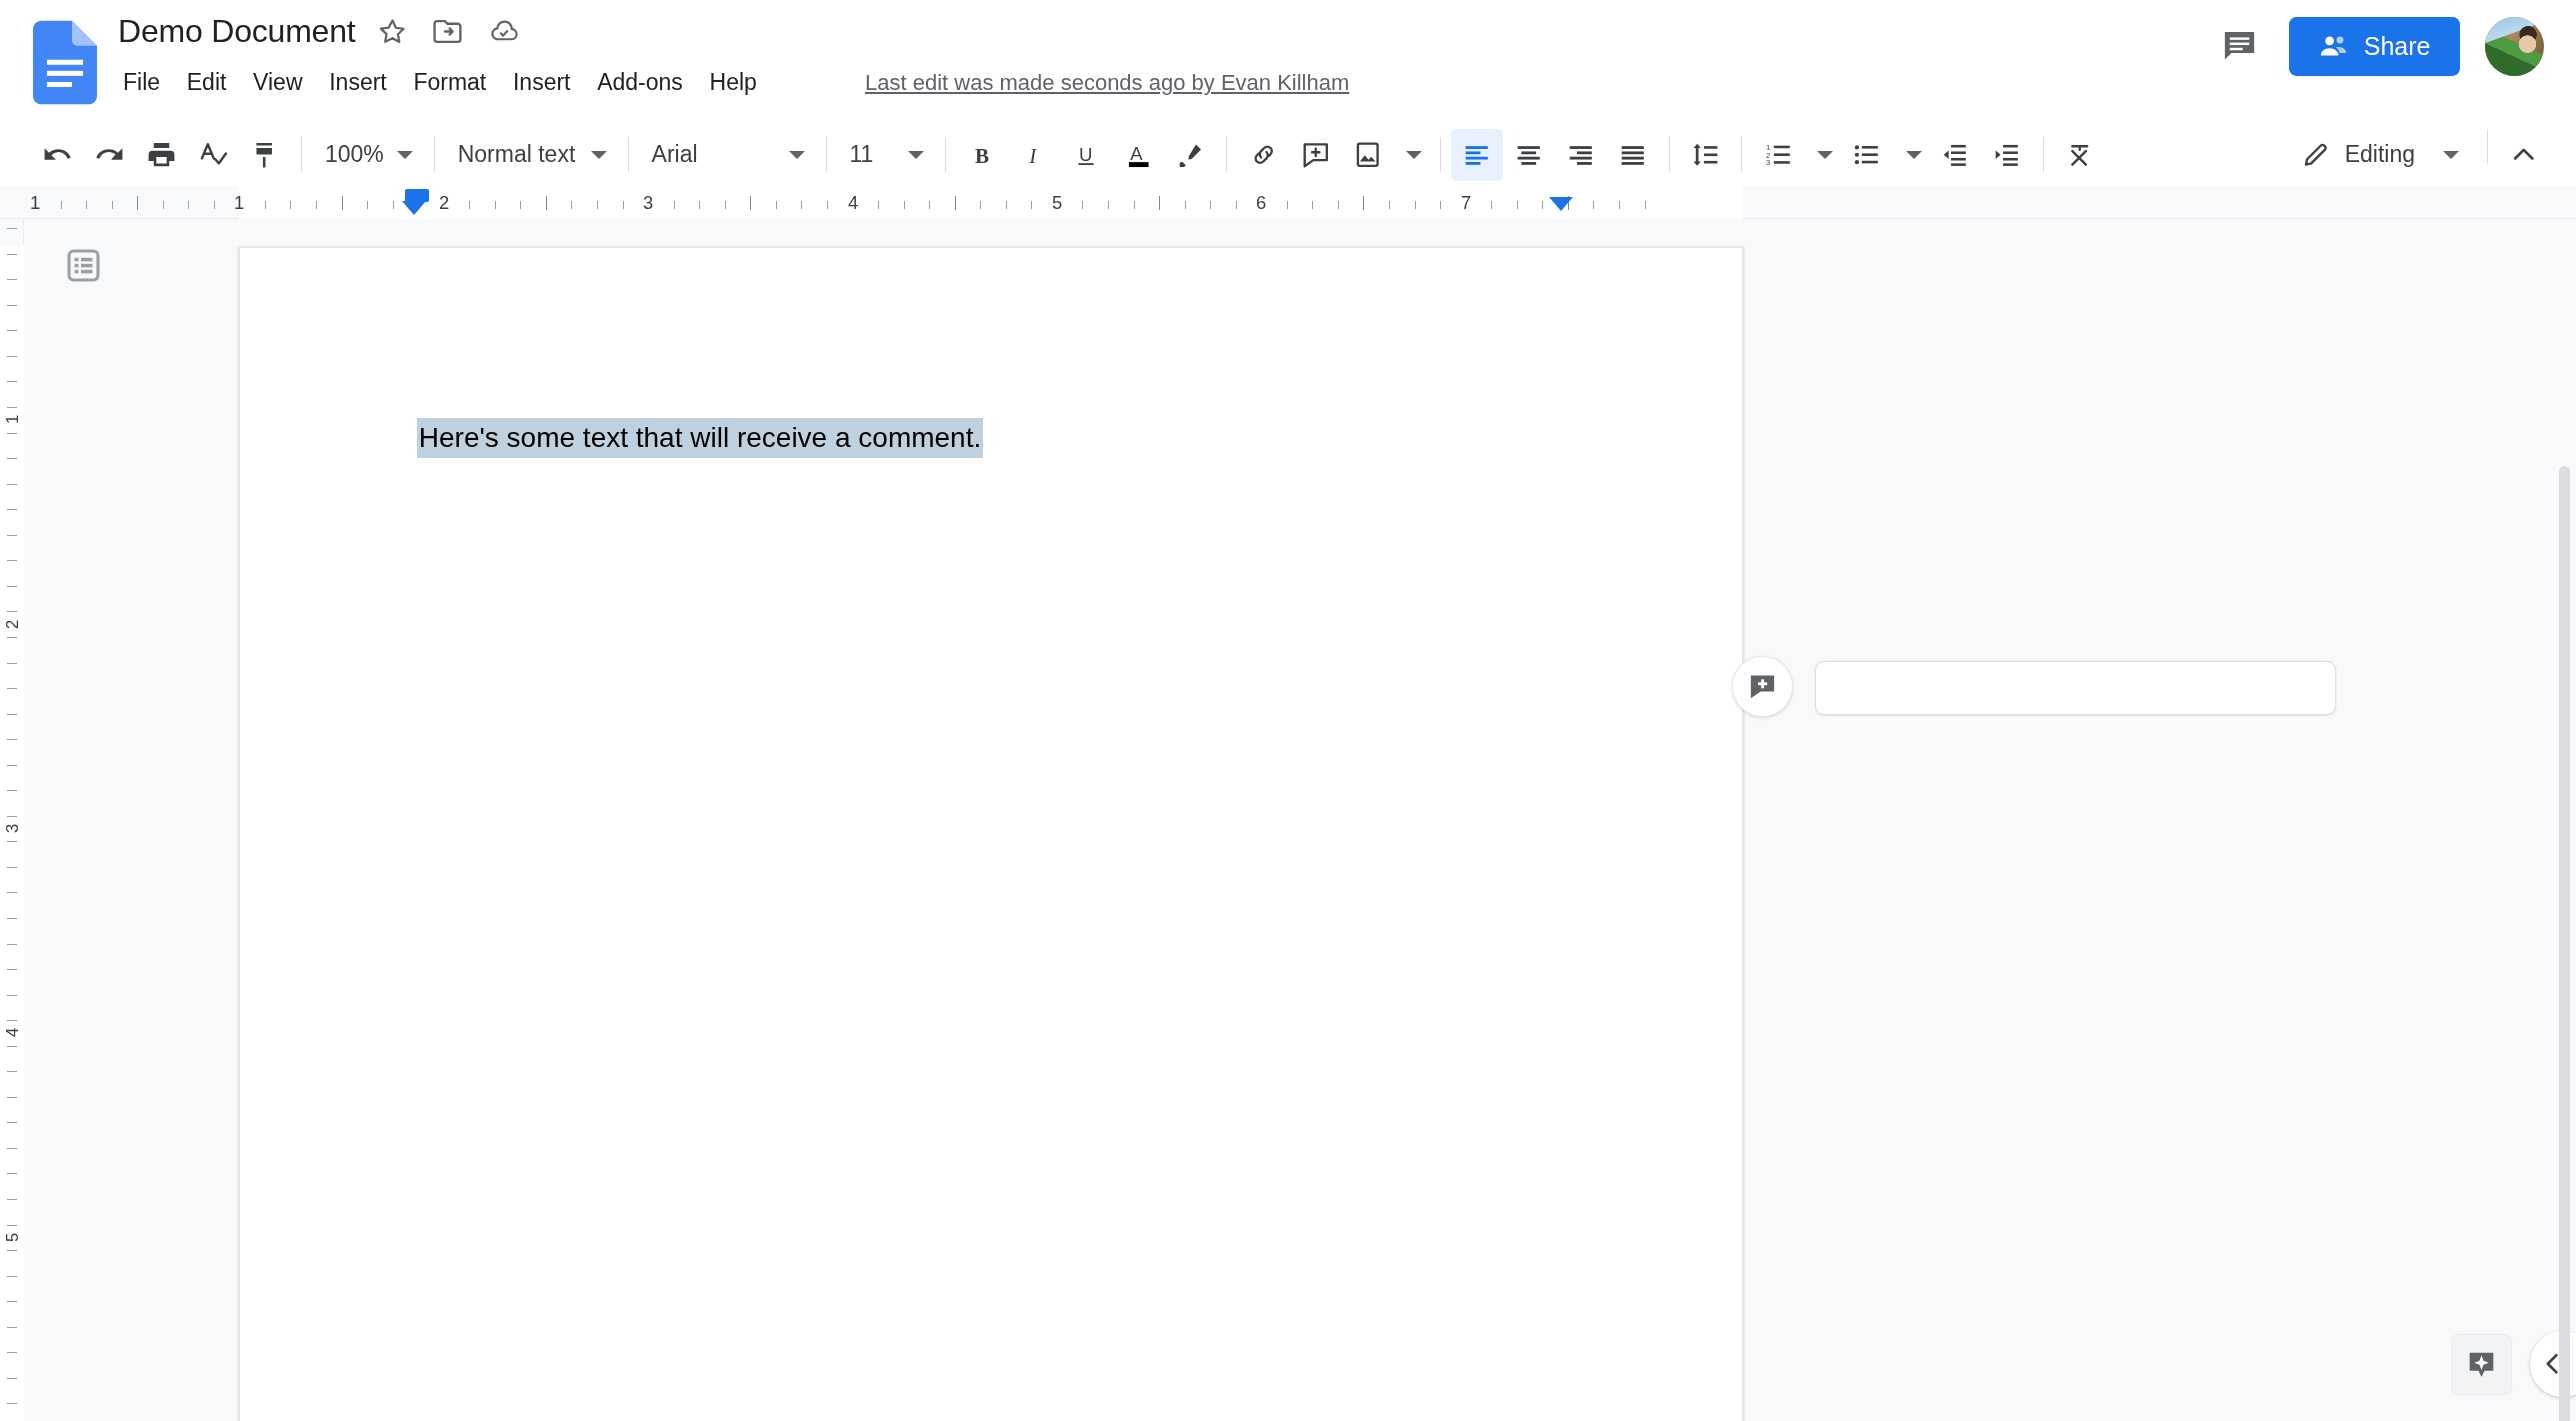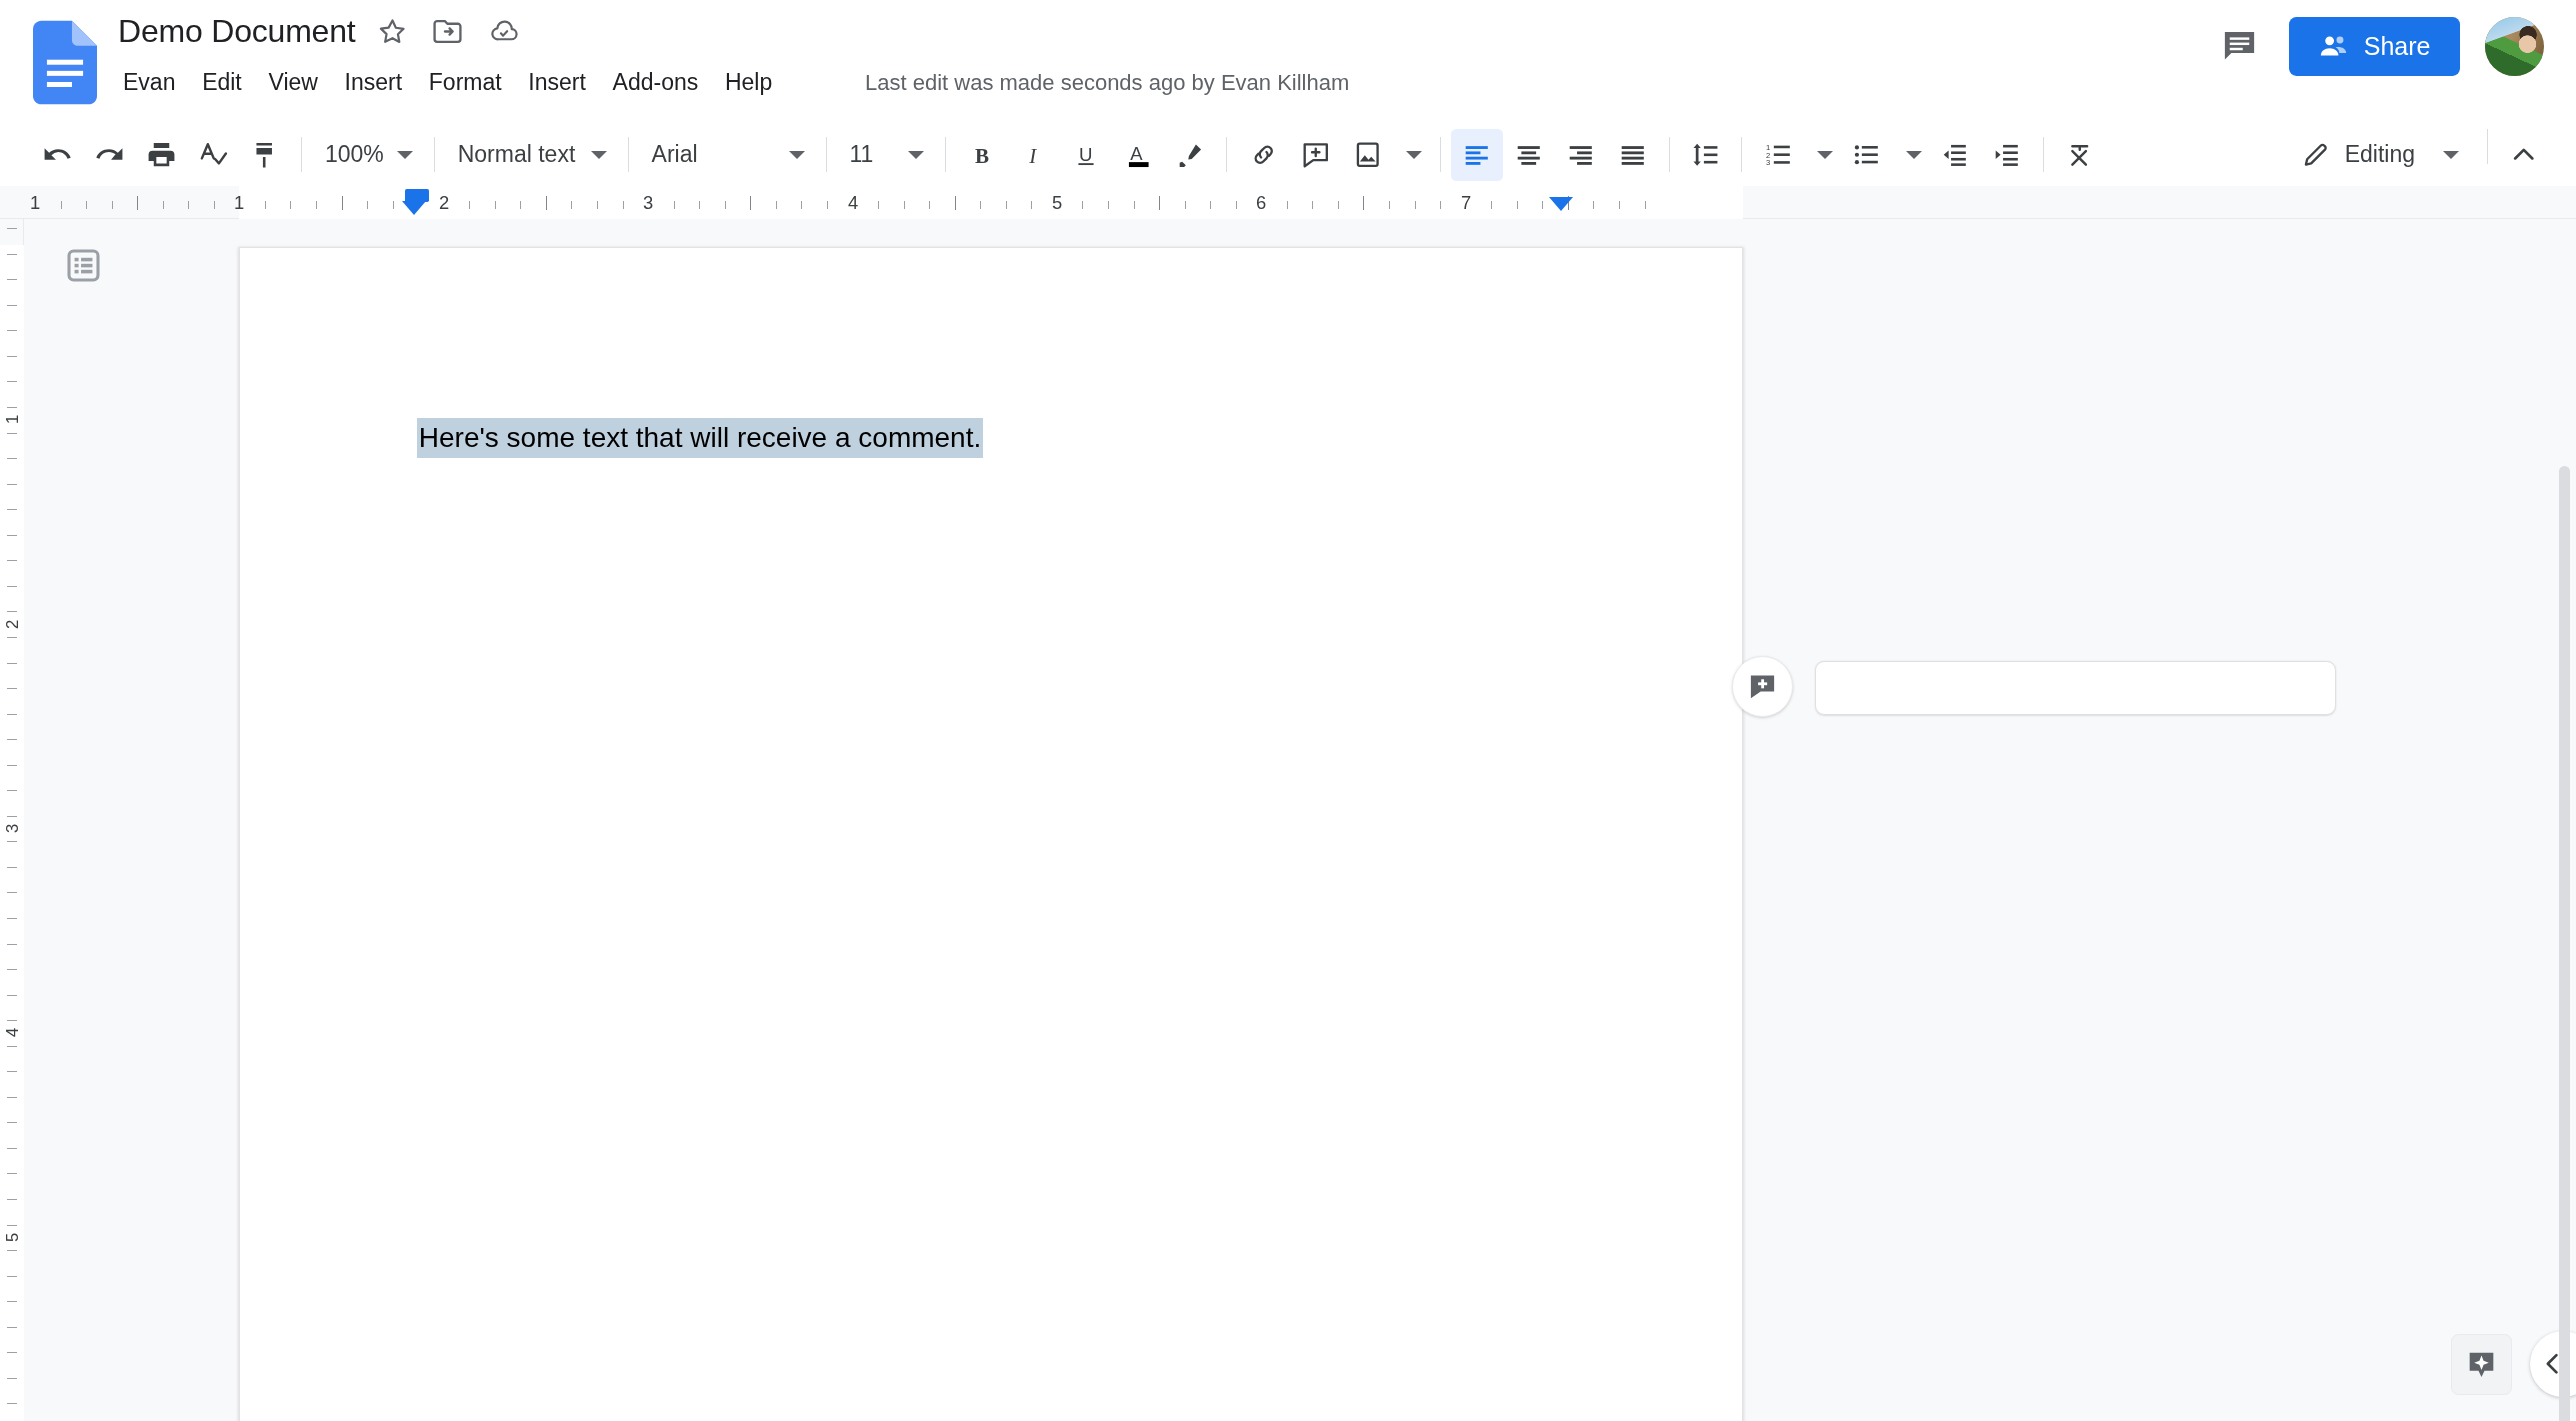--- a/index.html
+++ b/index.html
@@ -34,21 +34,21 @@
   .menu-row {
     position: absolute; left: 123px; top: 66px;
     display: flex; align-items: center; gap: 0px;
   }
   .menu-item {
     font-size: 23px; color: #202124; padding: 2.8px 15.7px 2.8px 0;
     margin-right: 11px; white-space: nowrap; cursor: pointer;
   }
   .last-edit {
     position: absolute; left: 865px; top: 70px;
-    font-size: 22px; color: #5f6368; 
+    font-size: 22px; color: #5f6368; text-decoration: underline;
     white-space: nowrap; cursor: pointer;
   }
   .header-right {
     position: absolute; right: 31px; top: 13px;
     display: flex; align-items: center; gap: 0;
   }
   .comment-hist-btn {
     width: 66px; height: 66px; display: flex; align-items: center; justify-content: center;
     border-radius: 50%; cursor: pointer; margin-right: 16.6px;
   }
@@ -265,21 +265,21 @@
 
     <div class="title-icon">
       <svg width="31" height="31" viewBox="0 0 24 24" fill="none" stroke="#5f6368" stroke-width="1.7">
         <path d="M18.4 10.2A5.6 5.6 0 007.2 9.6 4.2 4.2 0 008 18h10a3.9 3.9 0 00.4-7.8z" stroke-linejoin="round"></path>
         <path d="M10 13.4l1.7 1.8 3.1-3.4" stroke-linecap="round" stroke-linejoin="round"></path>
       </svg>
     </div>
   </div>
 
   <div class="menu-row">
-    <div class="menu-item">Evan</div>
+    <div class="menu-item">File</div>
     <div class="menu-item">Edit</div>
     <div class="menu-item">View</div>
     <div class="menu-item">Insert</div>
     <div class="menu-item">Format</div>
     <div class="menu-item">Insert</div>
     <div class="menu-item">Add-ons</div>
     <div class="menu-item">Help</div>
   </div>
 
   <div class="last-edit">Last edit was made seconds ago by Evan Killham</div>

